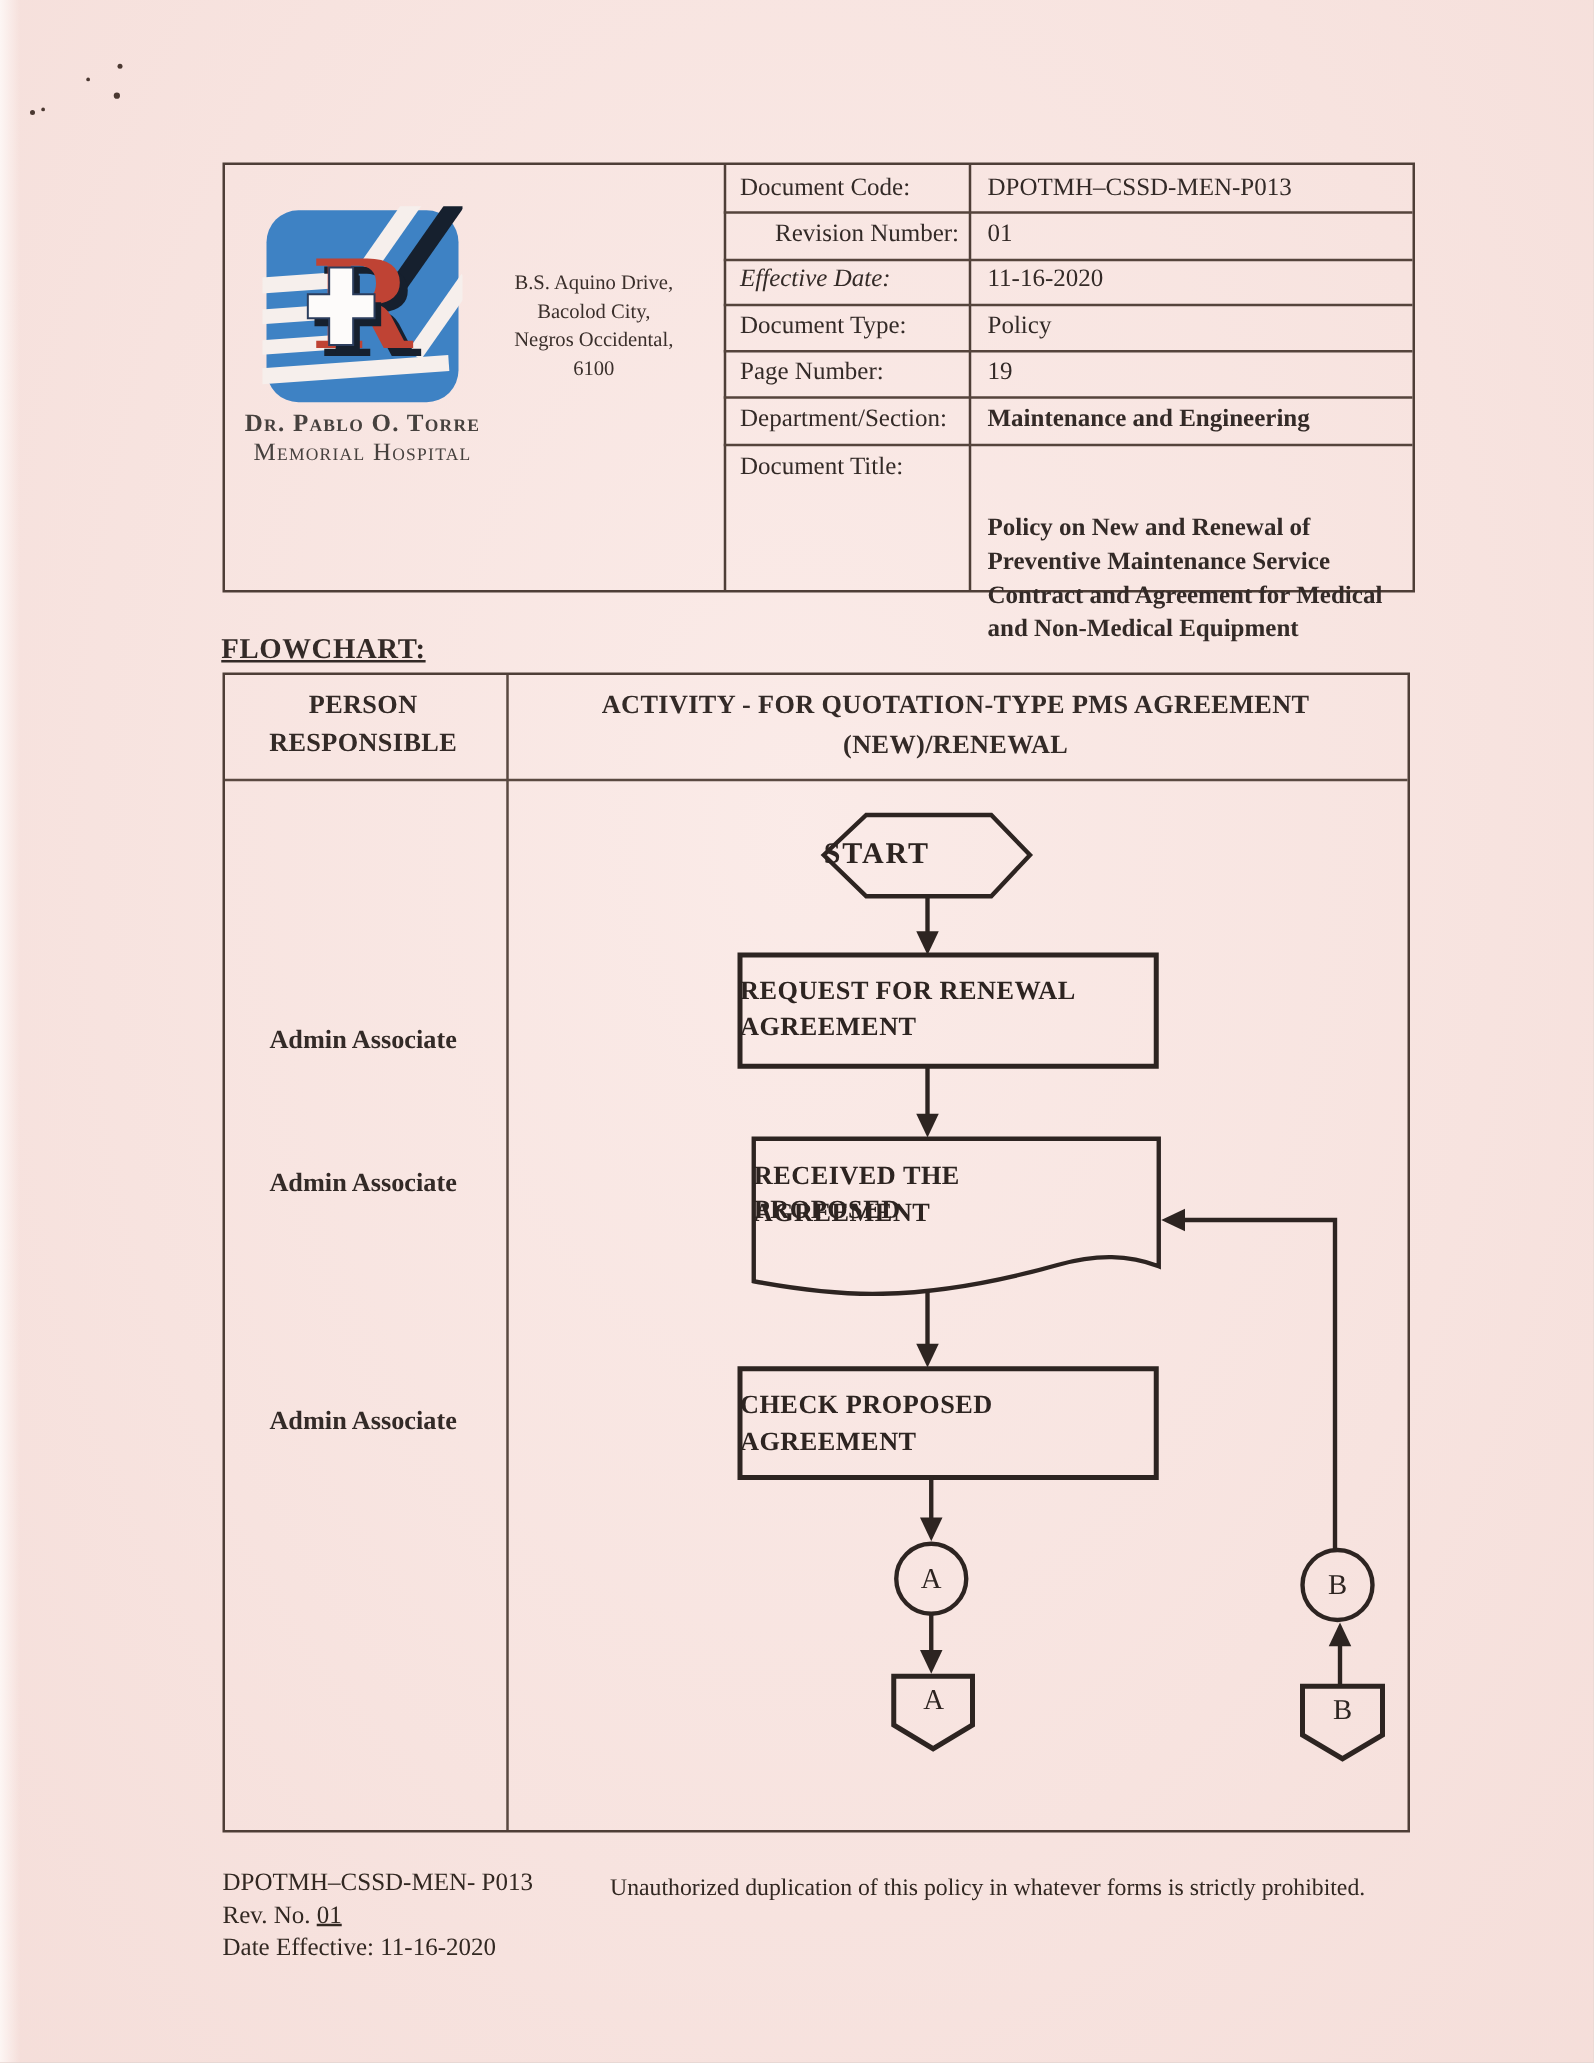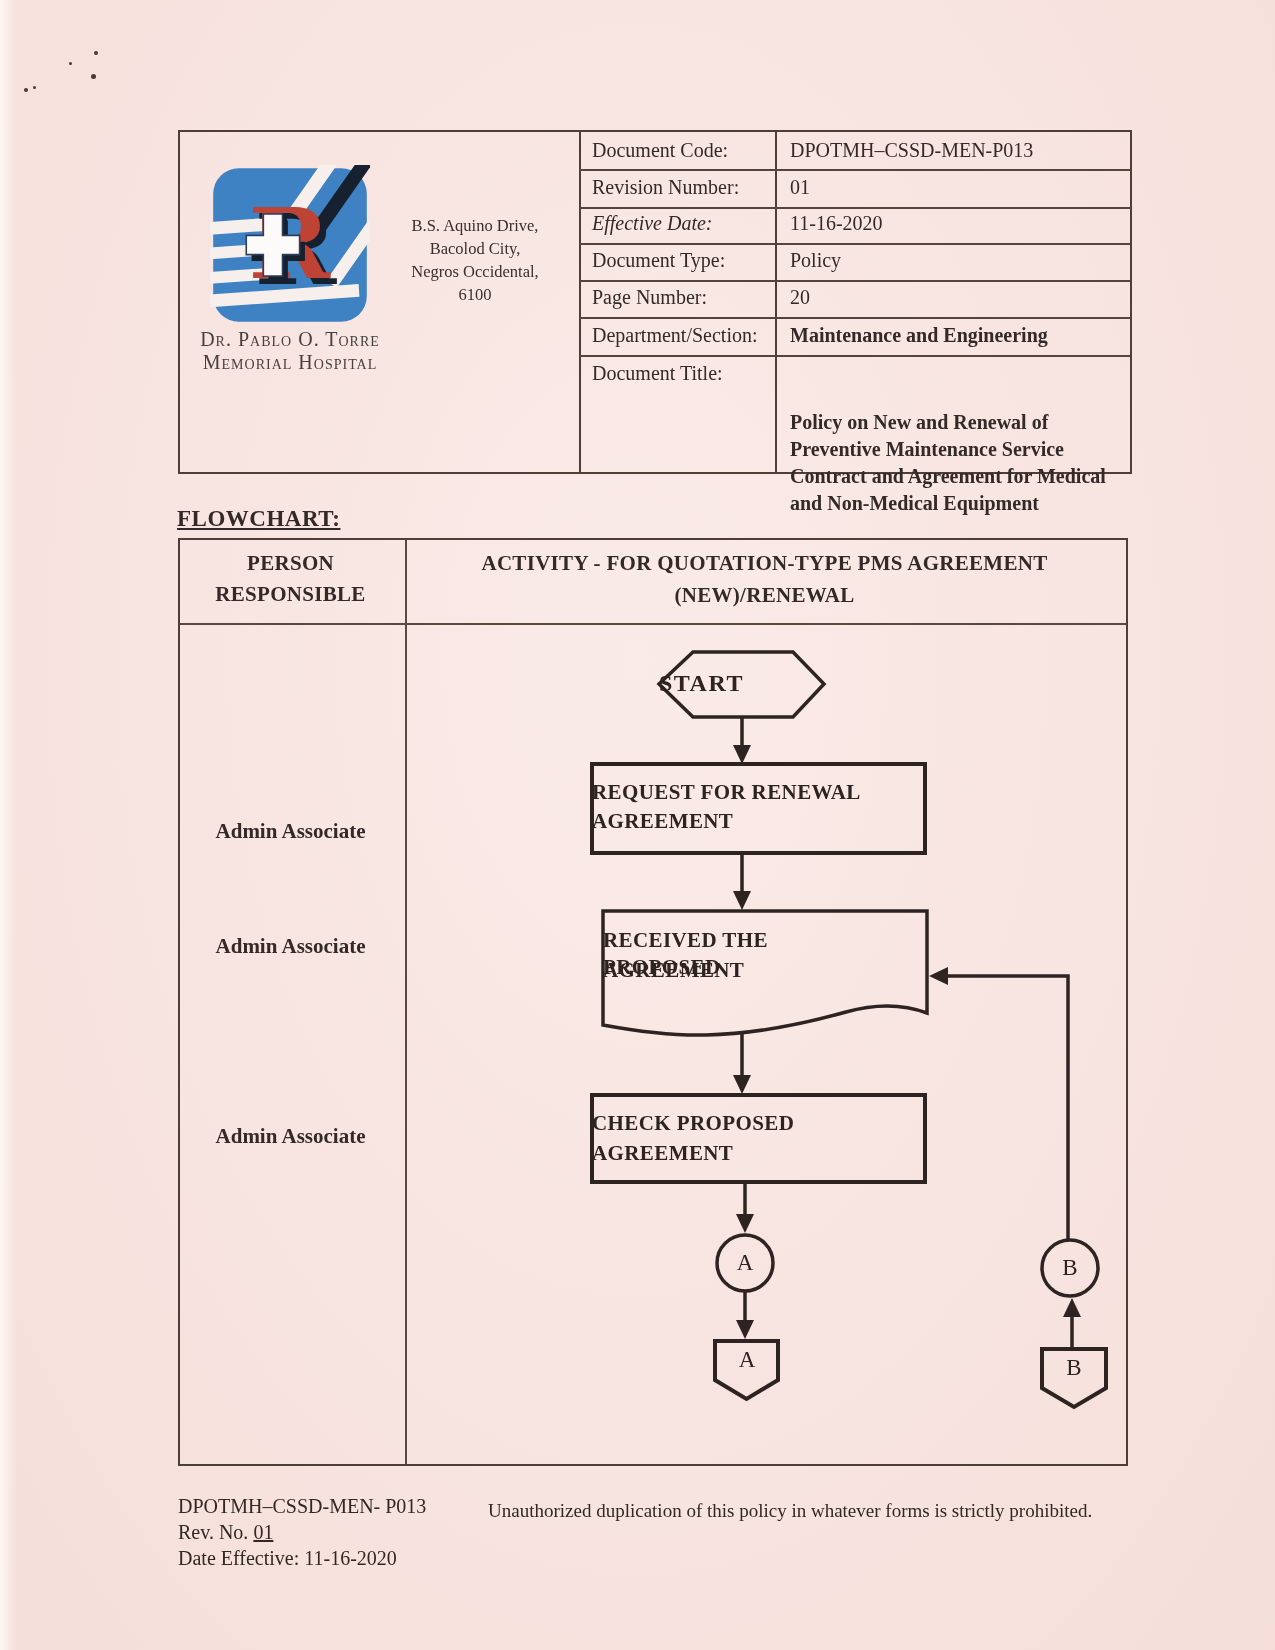--- a/index.html
+++ b/index.html
@@ -89,40 +89,40 @@
       <g font-family="DejaVu Serif, serif" font-weight="bold" font-size="92">
         <text x="42" y="112" fill="#16202e">R</text>
         <text x="36" y="106" fill="#bf4334">R</text>
       </g>
 
       <g>
         <path d="M34 66 h16 v-20 h18 v20 h16 v18 h-16 v20 h-18 v-20 h-16 z" fill="#16202e" transform="translate(5,6)"></path>
         <path d="M34 66 h16 v-20 h18 v20 h16 v18 h-16 v20 h-18 v-20 h-16 z" fill="#fdfbfa" stroke="#2c3e5e" stroke-width="1.5"></path>
       </g>
     </svg>
-    <div class="abs ctr logo-name" style="left:5px;top:196px;width:210px;">Dr. Pablo O. Torre</div>
+    <div class="abs ctr logo-name" style="left:5px;top:196px;width:210px;font-weight:bold;">Dr. Pablo O. Torre</div>
     <div class="abs ctr logo-name" style="left:5px;top:219px;width:210px;">Memorial Hospital</div>
 
     <div class="abs ctr addr" style="left:215px;top:82px;width:160px;">
       <div>B.S. Aquino Drive,</div>
       <div>Bacolod City,</div>
       <div>Negros Occidental,</div>
       <div>6100</div>
     </div>
 
     <div class="hdr-label" style="top:7px;">Document Code:</div>
     <div class="hdr-value" style="top:7px;">DPOTMH–CSSD-MEN-P013</div>
-    <div class="hdr-label" style="top:44px;">Revision Number:</div>
+    <div class="hdr-label" style="top:44px;margin-left:28px;">Revision Number:</div>
     <div class="hdr-value" style="top:44px;">01</div>
     <div class="hdr-label" style="top:80px;font-style:italic;">Effective Date:</div>
     <div class="hdr-value" style="top:80px;">11-16-2020</div>
     <div class="hdr-label" style="top:117px;">Document Type:</div>
     <div class="hdr-value" style="top:117px;">Policy</div>
     <div class="hdr-label" style="top:154px;">Page Number:</div>
-    <div class="hdr-value" style="top:154px;">20</div>
+    <div class="hdr-value" style="top:154px;">19</div>
     <div class="hdr-label" style="top:192px;">Department/Section:</div>
     <div class="hdr-value b" style="top:192px;">Maintenance and Engineering</div>
     <div class="hdr-label" style="top:230px;">Document Title:</div>
     <div class="hdr-value b" style="top:230px;width:352px;line-height:27px;margin-top:47px;">Policy on New and Renewal of Preventive Maintenance Service Contract and Agreement for Medical and Non-Medical Equipment</div>
   </div>
 
   <div class="abs fc-heading">FLOWCHART:</div>
 
   <div class="abs main-table">
     <div class="mt-vline"></div>

